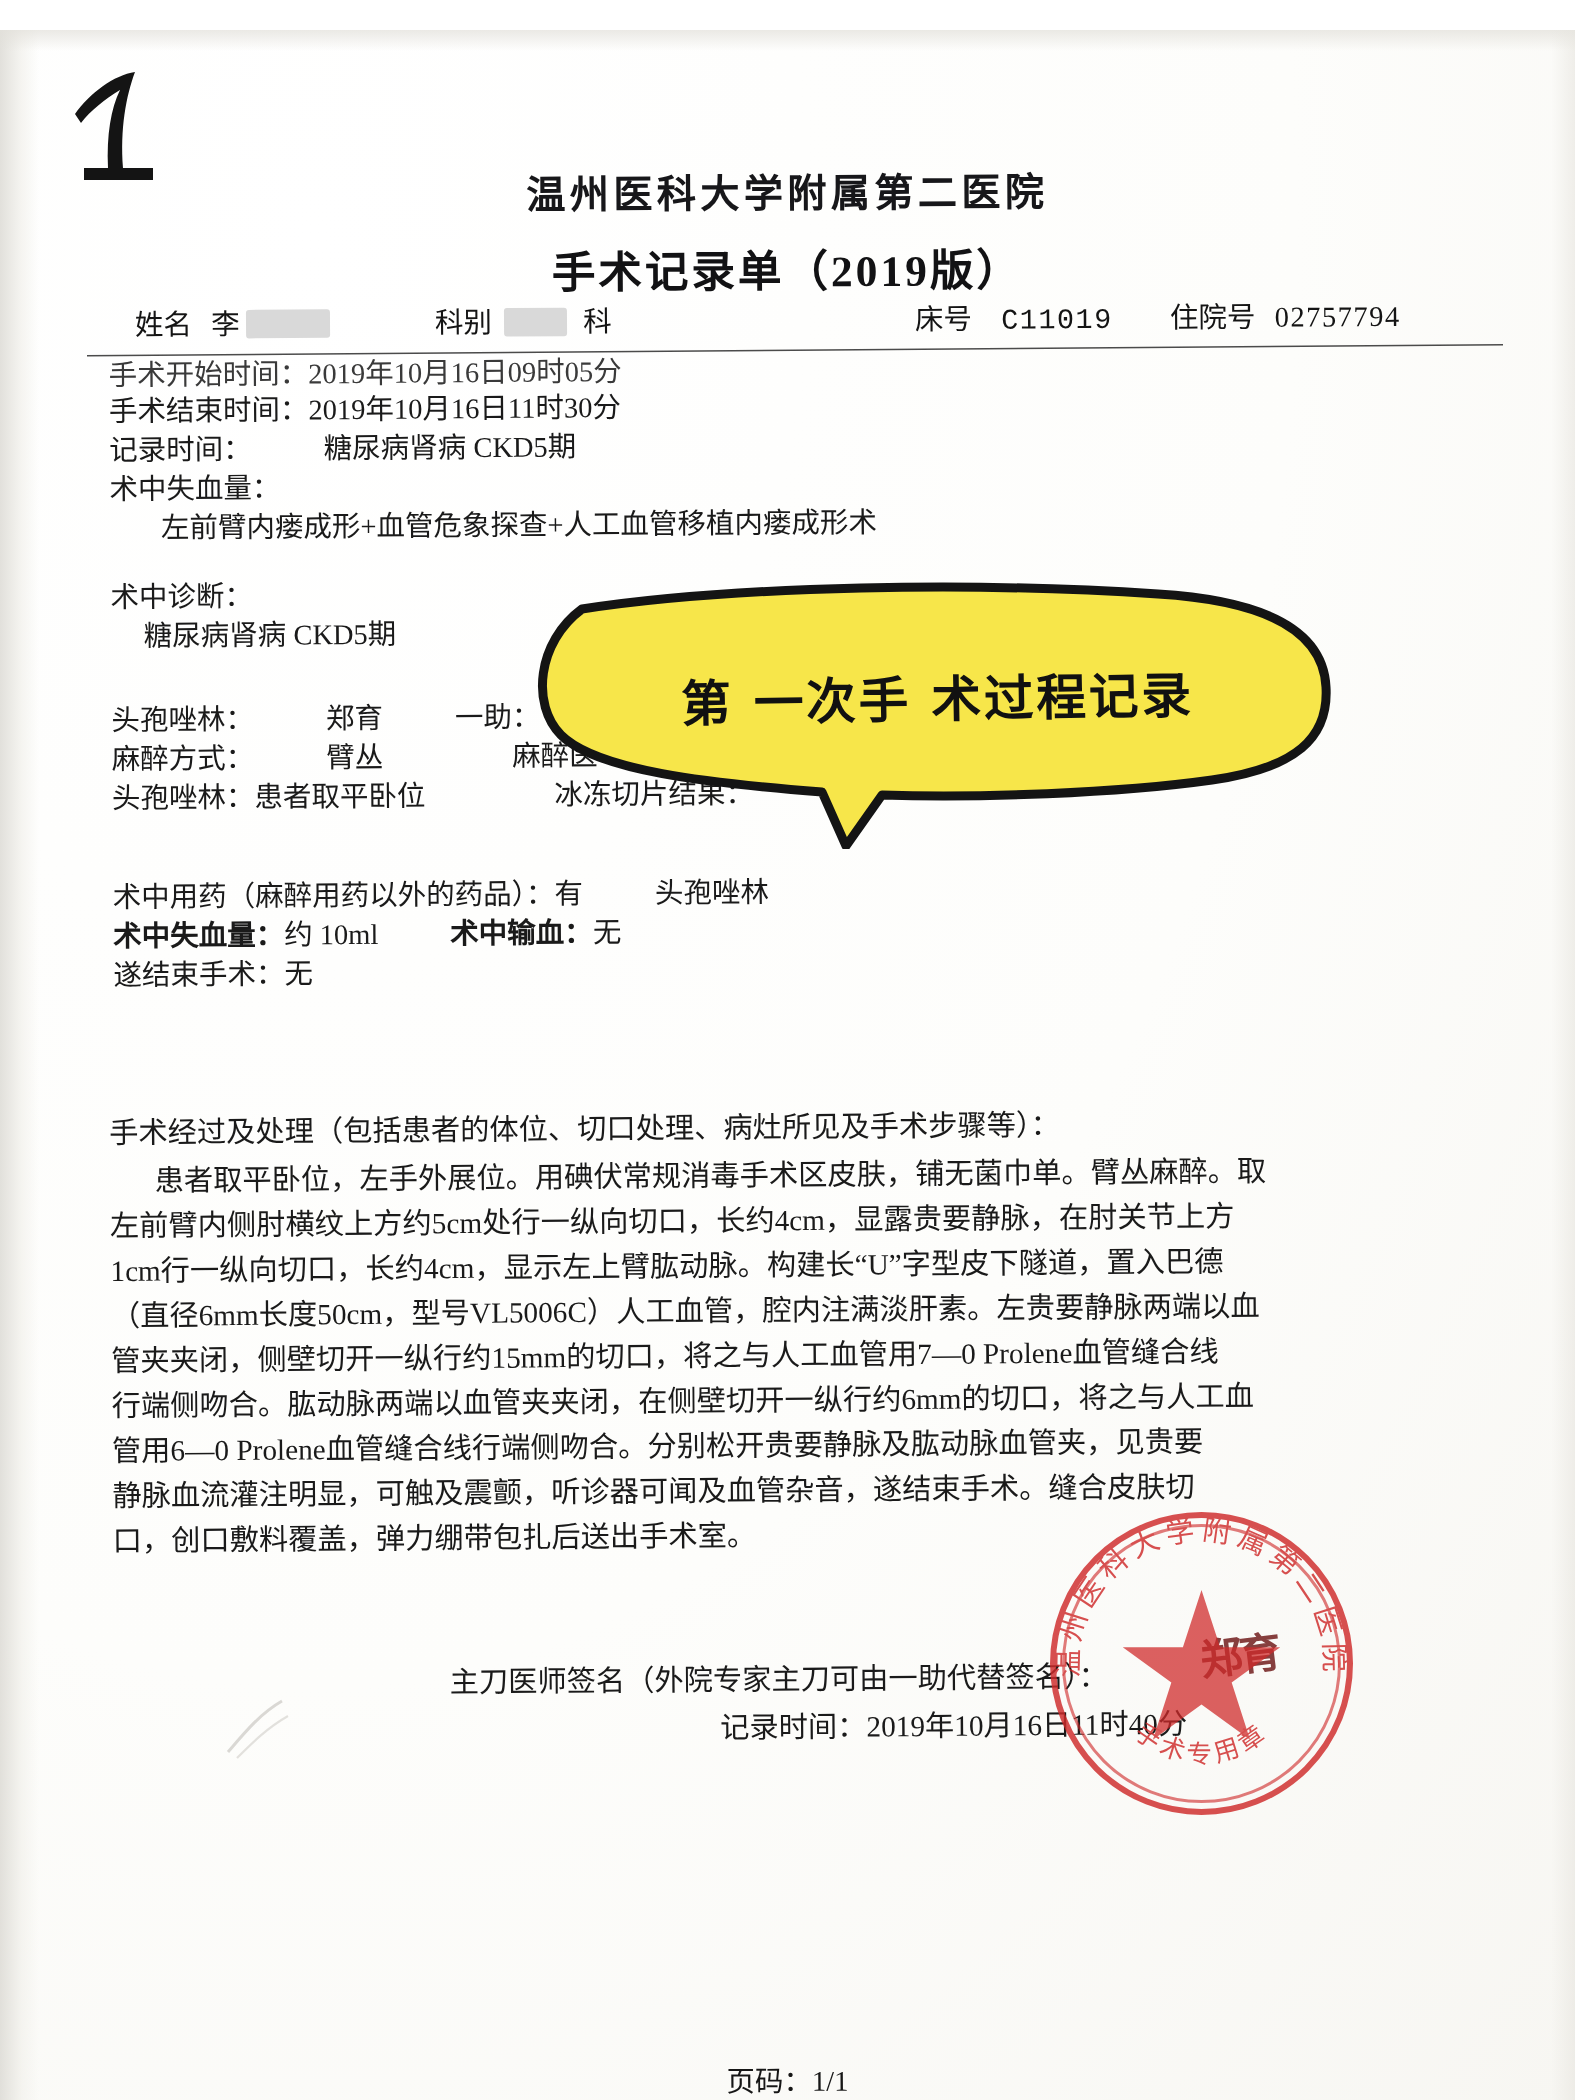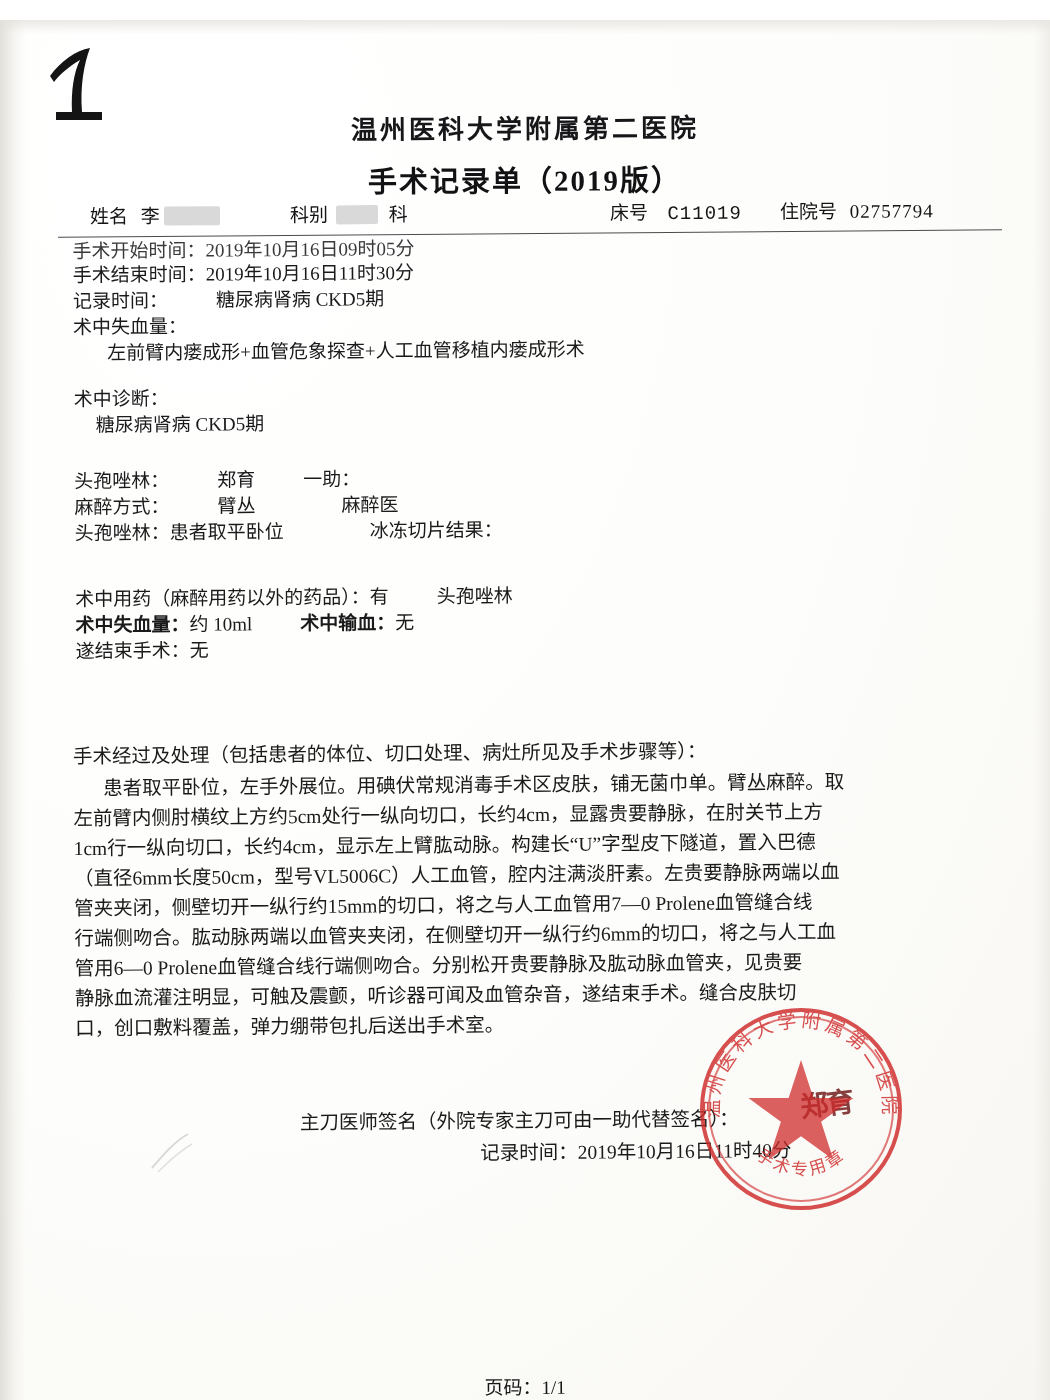--- a/index.html
+++ b/index.html
@@ -361,20 +361,28 @@
       </defs>
       <text fill="#cf2a2a" font-size="19" font-family="Liberation Serif, serif" letter-spacing="4">
         <textPath href="#arcTop" startOffset="50%" text-anchor="middle">温州医科大学附属第二医院</textPath>
       </text>
       <text fill="#cf2a2a" font-size="17" font-family="Liberation Serif, serif" letter-spacing="3">
         <textPath href="#arcBottom" startOffset="50%" text-anchor="middle">手术专用章</textPath>
       </text>
     </svg>
   </div>
 
+  <div class="callout">
+    <svg width="546" height="178" viewBox="0 0 546 178">
+      <path d="M36 18 C140 2, 300 0, 420 8 C486 12, 530 30, 532 70 C534 104, 512 124, 456 132
+               C392 141, 300 144, 236 142 L212 176 L196 140
+               C120 134, 46 126, 22 102 C2 82, 6 40, 36 18 Z" fill="#f7e64a" stroke="#141414" stroke-width="6" stroke-linejoin="round"></path>
+    </svg>
+    <div class="callout-text">第 一次手 术过程记录</div>
+  </div>
 
   <div class="smudge">
     <svg width="60" height="50" viewBox="0 0 60 50">
       <path d="M4 40 C16 26, 26 14, 40 6" stroke="#9a968e" stroke-width="2" fill="none"></path>
       <path d="M10 44 C20 34, 30 24, 44 16" stroke="#b3afa7" stroke-width="1.5" fill="none"></path>
     </svg>
   </div>
 
   <div class="footer">页码：1/1</div>
 

